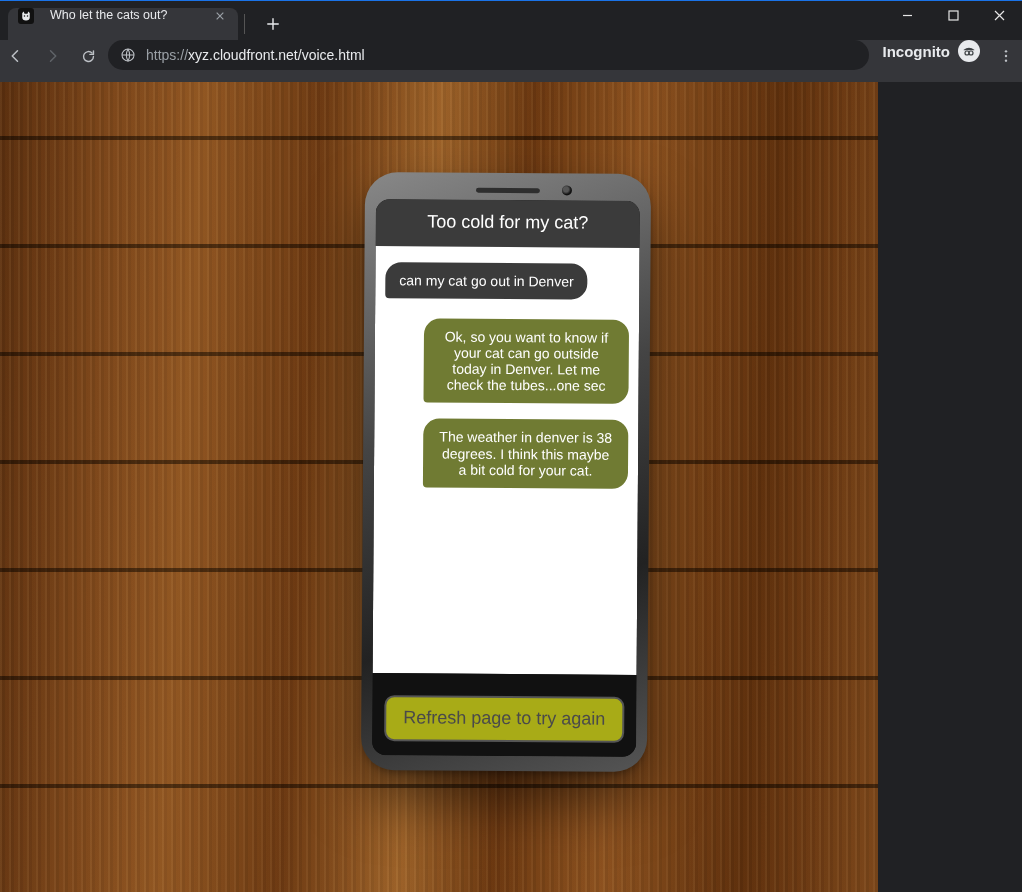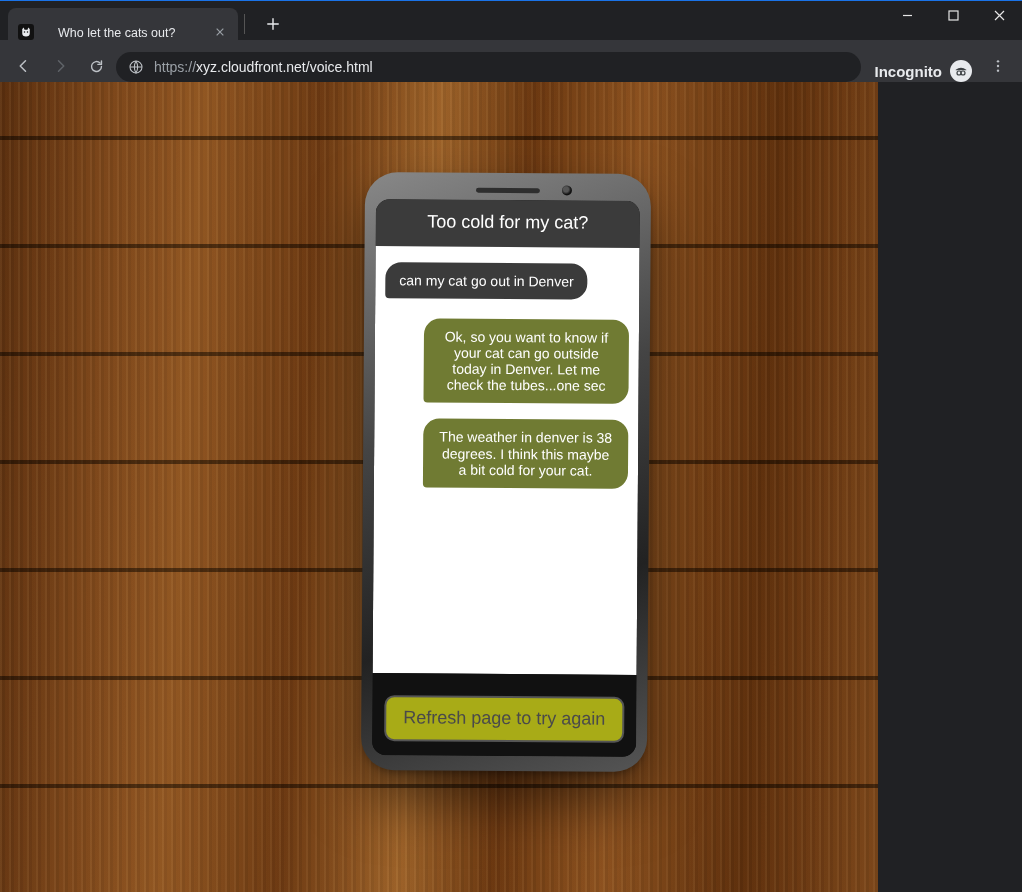--- a/index.html
+++ b/index.html
@@ -17,35 +17,35 @@
   .win-btn svg { width: 11px; height: 11px; stroke: #e6e6e6; stroke-width: 1.2; fill: none; }
   .blue-top { position:absolute; top:0; left:0; right:0; height:1px; background:#1a73e8; }
 
   
   .tab-strip {
     height: 40px; padding-top: 8px; padding-left: 8px; display: flex; align-items: flex-end;
     background: #202124;
   }
   .tab {
     height: 32px; min-width: 230px; background: #35363a; border-radius: 8px 8px 0 0;
-    display: flex; align-items: flex-end; padding: 0 10px; color: #e8eaed; font-size: 12.5px;
-    position: relative; gap:24px;
+    display: flex; align-items: flex-start; padding: 0 10px; color: #e8eaed; font-size: 12.5px;
+    position: relative; gap:16px;
   }
   .tab .favicon { width: 16px; height: 16px; border-radius: 3px; background:#111; display:flex; align-items:center; justify-content:center; }
   .tab .favicon svg{ width:12px; height:12px; }
   .tab .close { margin-left: auto; width: 16px; height: 16px; display:flex; align-items:center; justify-content:center; color:#bbb; font-size:14px; }
   .new-tab {
     width: 28px; height: 28px; margin-left: 8px; margin-bottom:2px; border-radius: 50%;
     display:flex; align-items:center; justify-content:center; color:#e8eaed; font-size:18px;
   }
   .tabsep { width:1px; height:20px; background:#555; margin:0 6px 6px 6px; }
 
   
   .toolbar {
-    height: 42px; background: #35363a; display:flex; align-items:flex-end; padding: 0 8px; gap:4px;
+    height: 42px; background: #35363a; display:flex; align-items:flex-start; padding: 0 0; gap:4px;
   }
   .tbtn {
     width: 32px; height: 32px; border-radius: 50%; display:flex; align-items:center; justify-content:center;
     color:#bdc1c6;
   }
   .tbtn.disabled { color:#5f6368; }
   .omnibox {
     flex:1; height: 30px; background: #202124; border-radius: 15px; display:flex; align-items:center;
     padding: 0 12px; gap:10px; color:#e8eaed; font-size:14px;
   }

